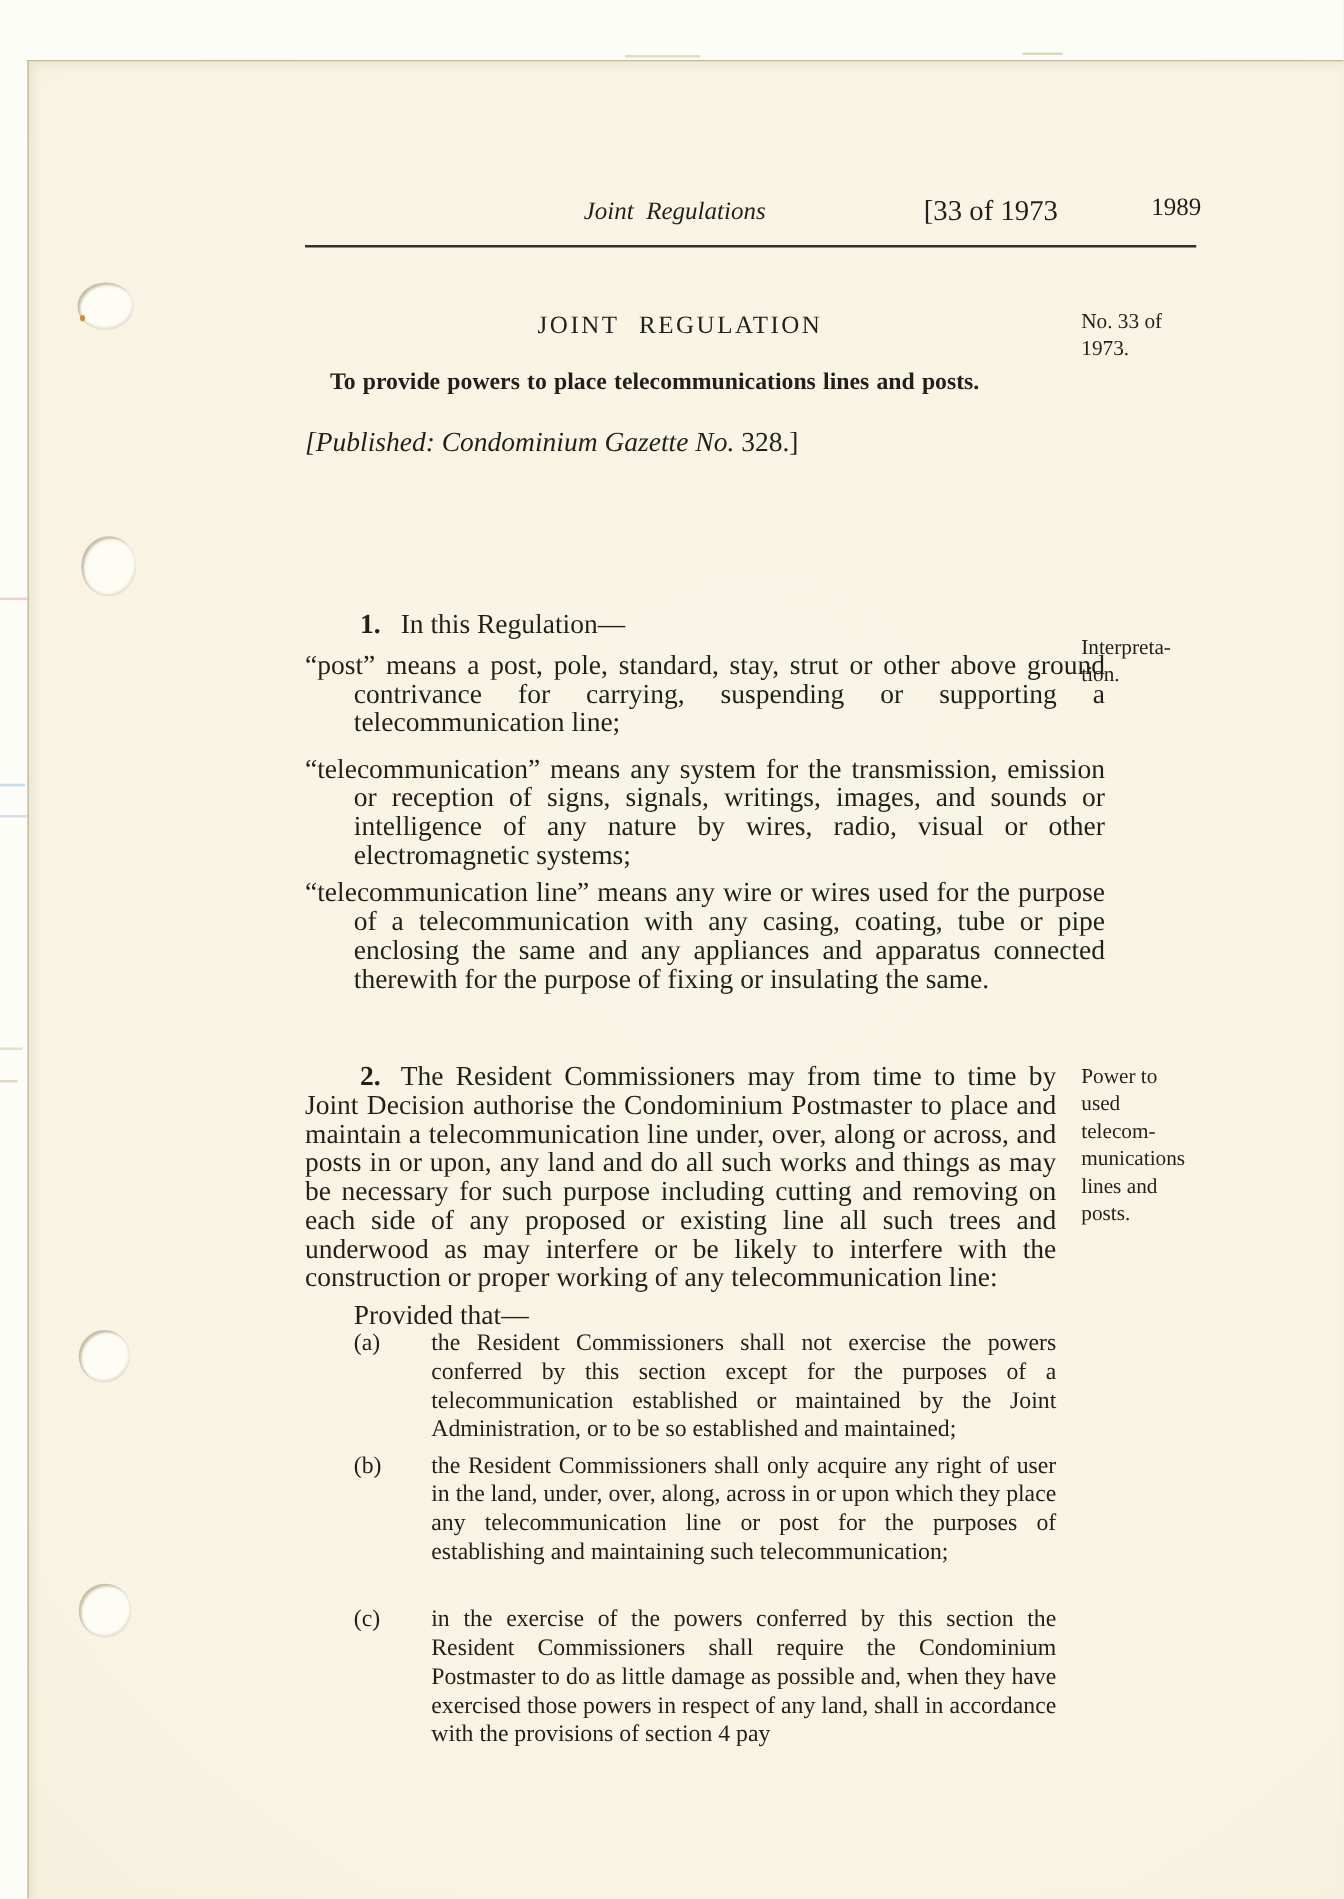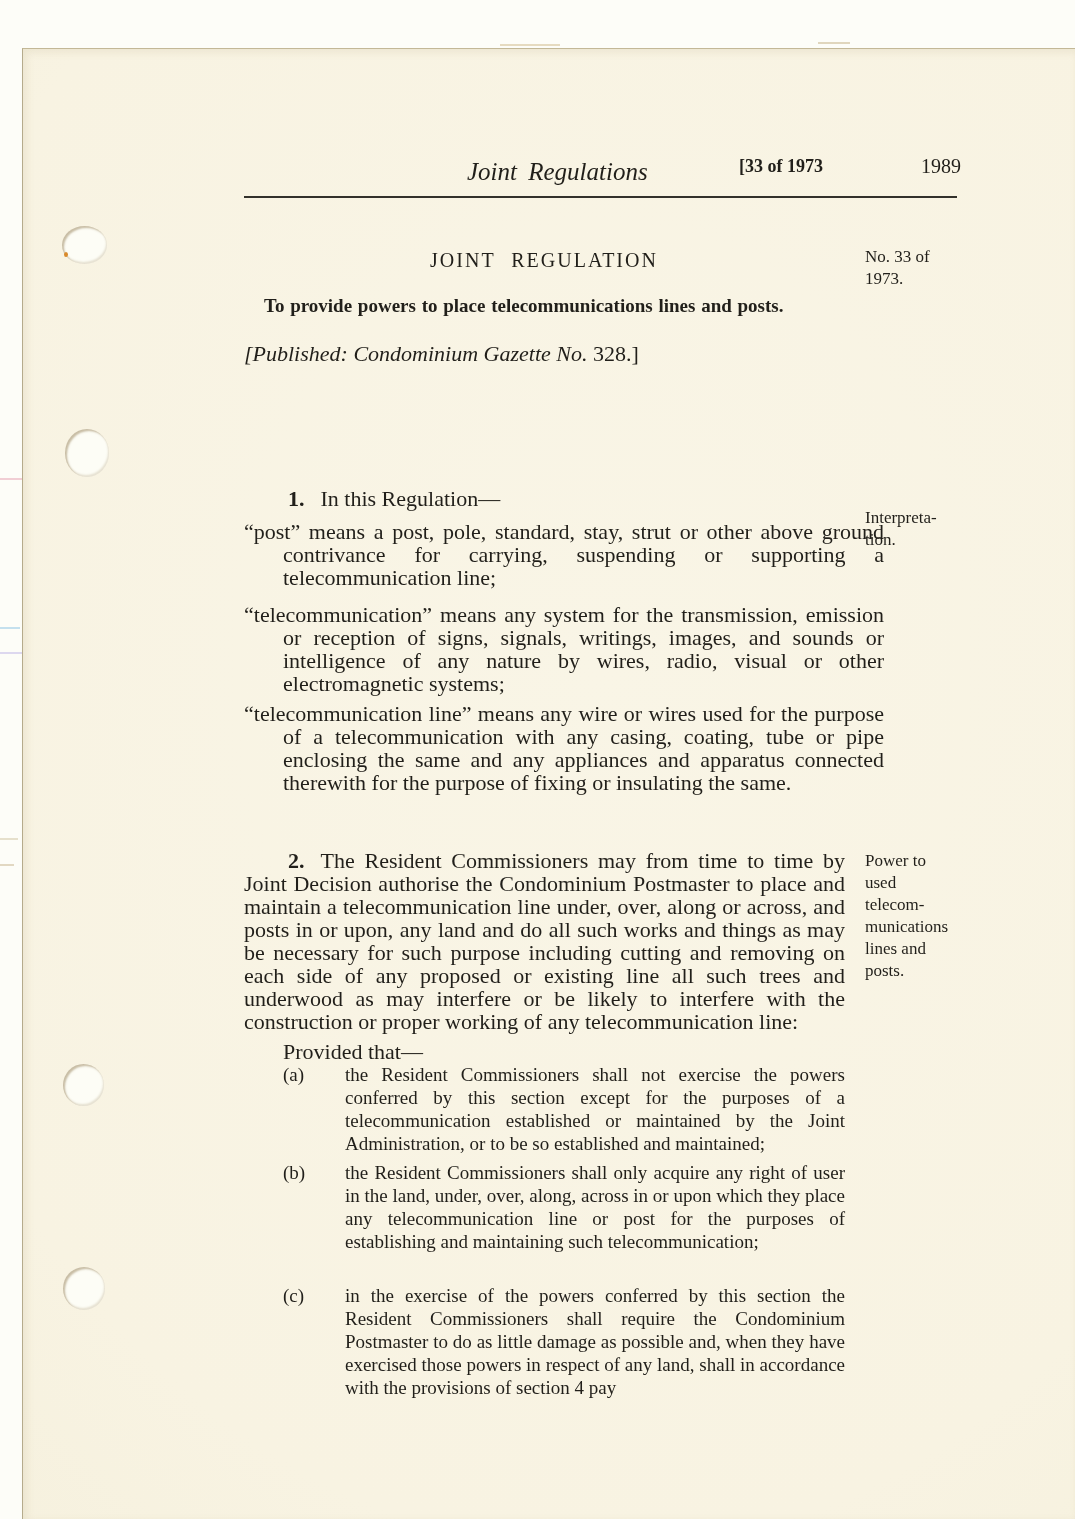--- a/index.html
+++ b/index.html
@@ -18,22 +18,22 @@
   }
   .hole {
     position:absolute; border-radius:50%;
     background:#fdfdf6;
     box-shadow:inset 2px 2px 2px rgba(148,126,84,.5), inset -1px -2px 2px rgba(148,126,84,.22);
   }
   .speck { position:absolute; border-radius:50%; background:#d98a2b; }
   .dash { position:absolute; }
 
   .abs { position:absolute; }
-  .running-title { font-style:italic; font-size:25px; word-spacing:5px; }
-  .citation { font-weight:bold; font-size:18px; }
+  .running-title { font-style:italic; font-size:20px; word-spacing:5px; }
+  .citation { font-weight:normal; font-size:23px; }
   .pageno { font-size:20px; }
   .rule { position:absolute; height:2px; background:#33312b; }
 
   .heading { font-size:20px; letter-spacing:2px; word-spacing:9px; text-align:center; }
   .doc-title { font-weight:bold; font-size:19px; word-spacing:1px;margin-left:20px; }
 
   .bodytext { font-size:22px; line-height:23px; text-align:justify; }
   .it { font-style:italic; }
   .lead-caps { font-variant:small-caps; }
 

